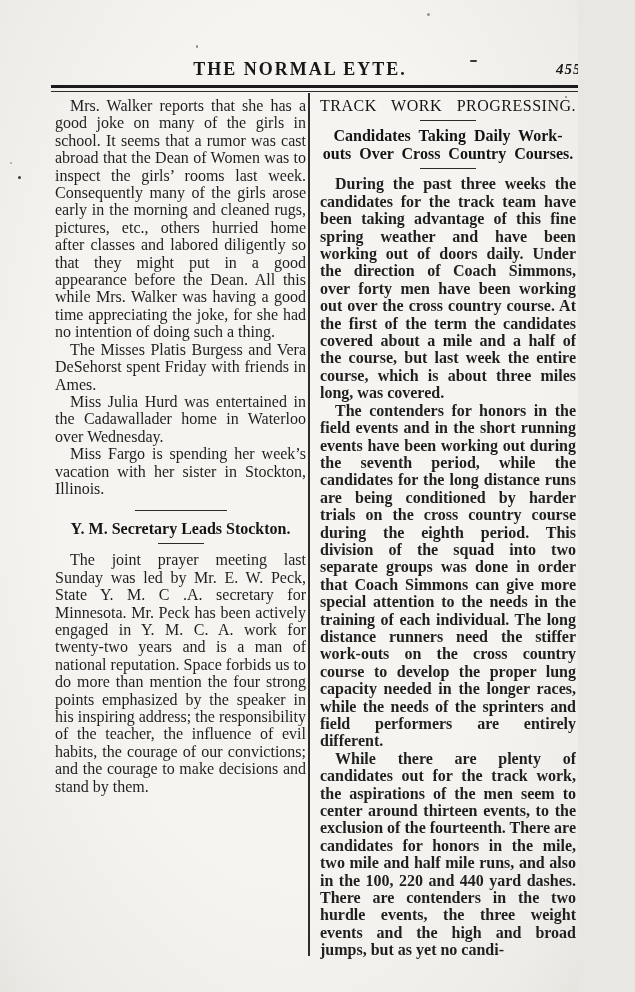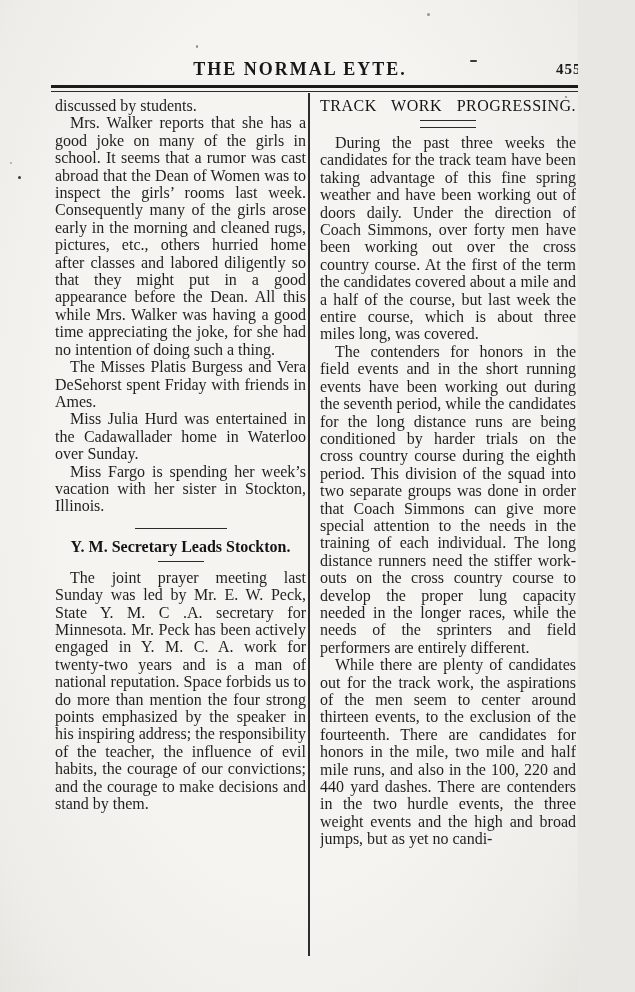--- a/index.html
+++ b/index.html
@@ -14,21 +14,21 @@
     color:#1f1f1f;
   }
   
   .masthead{
     position:absolute;top:59px;left:55px;width:490px;
     text-align:center;font-weight:bold;font-size:18px;letter-spacing:2px;
     color:#181818;
   }
   .folio{
     position:absolute;top:61px;left:556px;
-    font-weight:bold;font-size:15px;letter-spacing:1px;color:#181818;
+    font-weight:bold;font-size:15px;letter-spacing:1px;color:#181818;font-style:italic;
   }
   .double-rule{
     position:absolute;top:85px;left:51px;width:565px;height:3px;
     border-top:3px solid #1b1b1b;border-bottom:1.5px solid #2a2a2a;
   }
   .col-rule{
     position:absolute;top:93px;left:308px;width:2px;height:863px;
     background:#2d2d2d;
   }
   
@@ -49,53 +49,53 @@
     margin:2px 0 0 0;font-size:16px;font-weight:bold;word-spacing:4px;
     text-align:center;line-height:18.2px;color:#141414;
   }
   .section-heading{
     margin:0;font-size:16px;font-weight:bold;text-align:center;
     line-height:18px;color:#141414;
   }
   .rule-sm{height:0;border-top:1.5px solid #2b2b2b;width:56px;margin:5px auto 6px auto;}
   .rule-md{height:0;border-top:1.5px solid #2b2b2b;width:92px;margin:13px auto 9px auto;}
   .rule-xs{height:0;border-top:1.5px solid #2b2b2b;width:46px;margin:5px auto 7px auto;}
-  .para-gap{}
+  .para-gap{font-weight:bold;}
   
   .speck{position:absolute;background:#3a3a3a;border-radius:50%;}
 </style>
 </head>
 <body>
 
 <div class="page">
 
   <div class="masthead">THE NORMAL EYTE.</div>
   <div class="folio">455</div>
   <div class="double-rule"></div>
   <div class="col-rule"></div>
 
   <div class="col col-left">
     <div>
-        <p class="para no-indent">discussed by students.</p>
         <p class="para">Mrs. Walker reports that she has a good joke on many of the girls in school.  It seems that a rumor was cast abroad that the Dean of Women was to inspect  the girls’ rooms last week.  Consequently many of the girls arose early in the morning and cleaned rugs, pictures, etc., others hurried home after classes and labored diligently so that they might put in a good appearance before the Dean.  All this while Mrs. Walker was having a good time appreciating the joke, for she had no intention of doing such a thing.</p>
         <p class="para">The Misses Platis Burgess and Vera DeSehorst spent Friday with friends in Ames.</p>
-        <p class="para">Miss Julia Hurd was entertained in the Cadawallader home in Waterloo over Sunday.</p>
+        <p class="para">Miss Julia Hurd was entertained in the Cadawallader home in Waterloo over Wednesday.</p>
         <p class="para">Miss Fargo is spending her week’s vacation with her sister in Stockton, Illinois.</p>
       </div>
     <div class="rule-md"></div>
     <h3 class="section-heading">Y. M. Secretary Leads Stockton.</h3>
     <div class="rule-xs"></div>
     <div>
         <p class="para">The joint prayer meeting last Sunday was led by Mr. E. W. Peck, State Y. M. C .A. secretary for Minnesota.  Mr. Peck has been actively engaged in Y. M. C. A. work for twenty-two years and is a man of national reputation. Space forbids us to do more than mention the four strong points emphasized by the speaker in his inspiring address; the responsibility of the teacher, the influence of evil habits, the courage of our convictions; and the courage to make decisions and stand by them.</p>
       </div>
   </div>
 
   <div class="col col-right">
     <h2 class="headline">TRACK WORK PROGRESSING.</h2>
     <div class="rule-sm"></div>
+    <h3 class="subhead">Candidates Taking Daily Work-outs Over Cross Country Courses.</h3>
     <div class="rule-sm"></div>
     <div class="para-gap">
         <p class="para">During the past three weeks the candidates for the track team have been taking advantage of this fine spring weather and have been working out of doors daily. Under the direction of Coach Simmons, over forty men have been working out over the cross country course. At the first of the term the candidates covered about a mile and a half of the course, but last week the entire course, which is about three miles long, was covered.</p>
         <p class="para">The contenders for honors in the field events and in the short running events have been working out during the seventh period, while the candidates for the long distance runs are being conditioned by harder trials on the cross country course during the eighth period.  This division of the squad into two separate groups was done in order that Coach Simmons can give more special attention to the needs in the training of each individual.  The long distance runners need the stiffer work-outs on the cross country course to develop the proper lung capacity needed in the longer races, while the needs of the sprinters and field performers are entirely different.</p>
         <p class="para">While there are plenty of candidates out for the track work, the aspirations of the men seem to center around thirteen events, to the exclusion of the fourteenth.  There are candidates for honors in the mile, two mile and half mile runs, and also in the 100, 220 and 440 yard dashes.  There are contenders in the two hurdle events, the three weight events and the  high and broad jumps, but as yet no candi-</p>
       </div>
   </div>
 
   <div class="speck" style="left:18px;top:176px;width:3px;height:3px;"></div>
   <div class="speck" style="left:10px;top:162px;width:2px;height:2px;opacity:.4;"></div>

